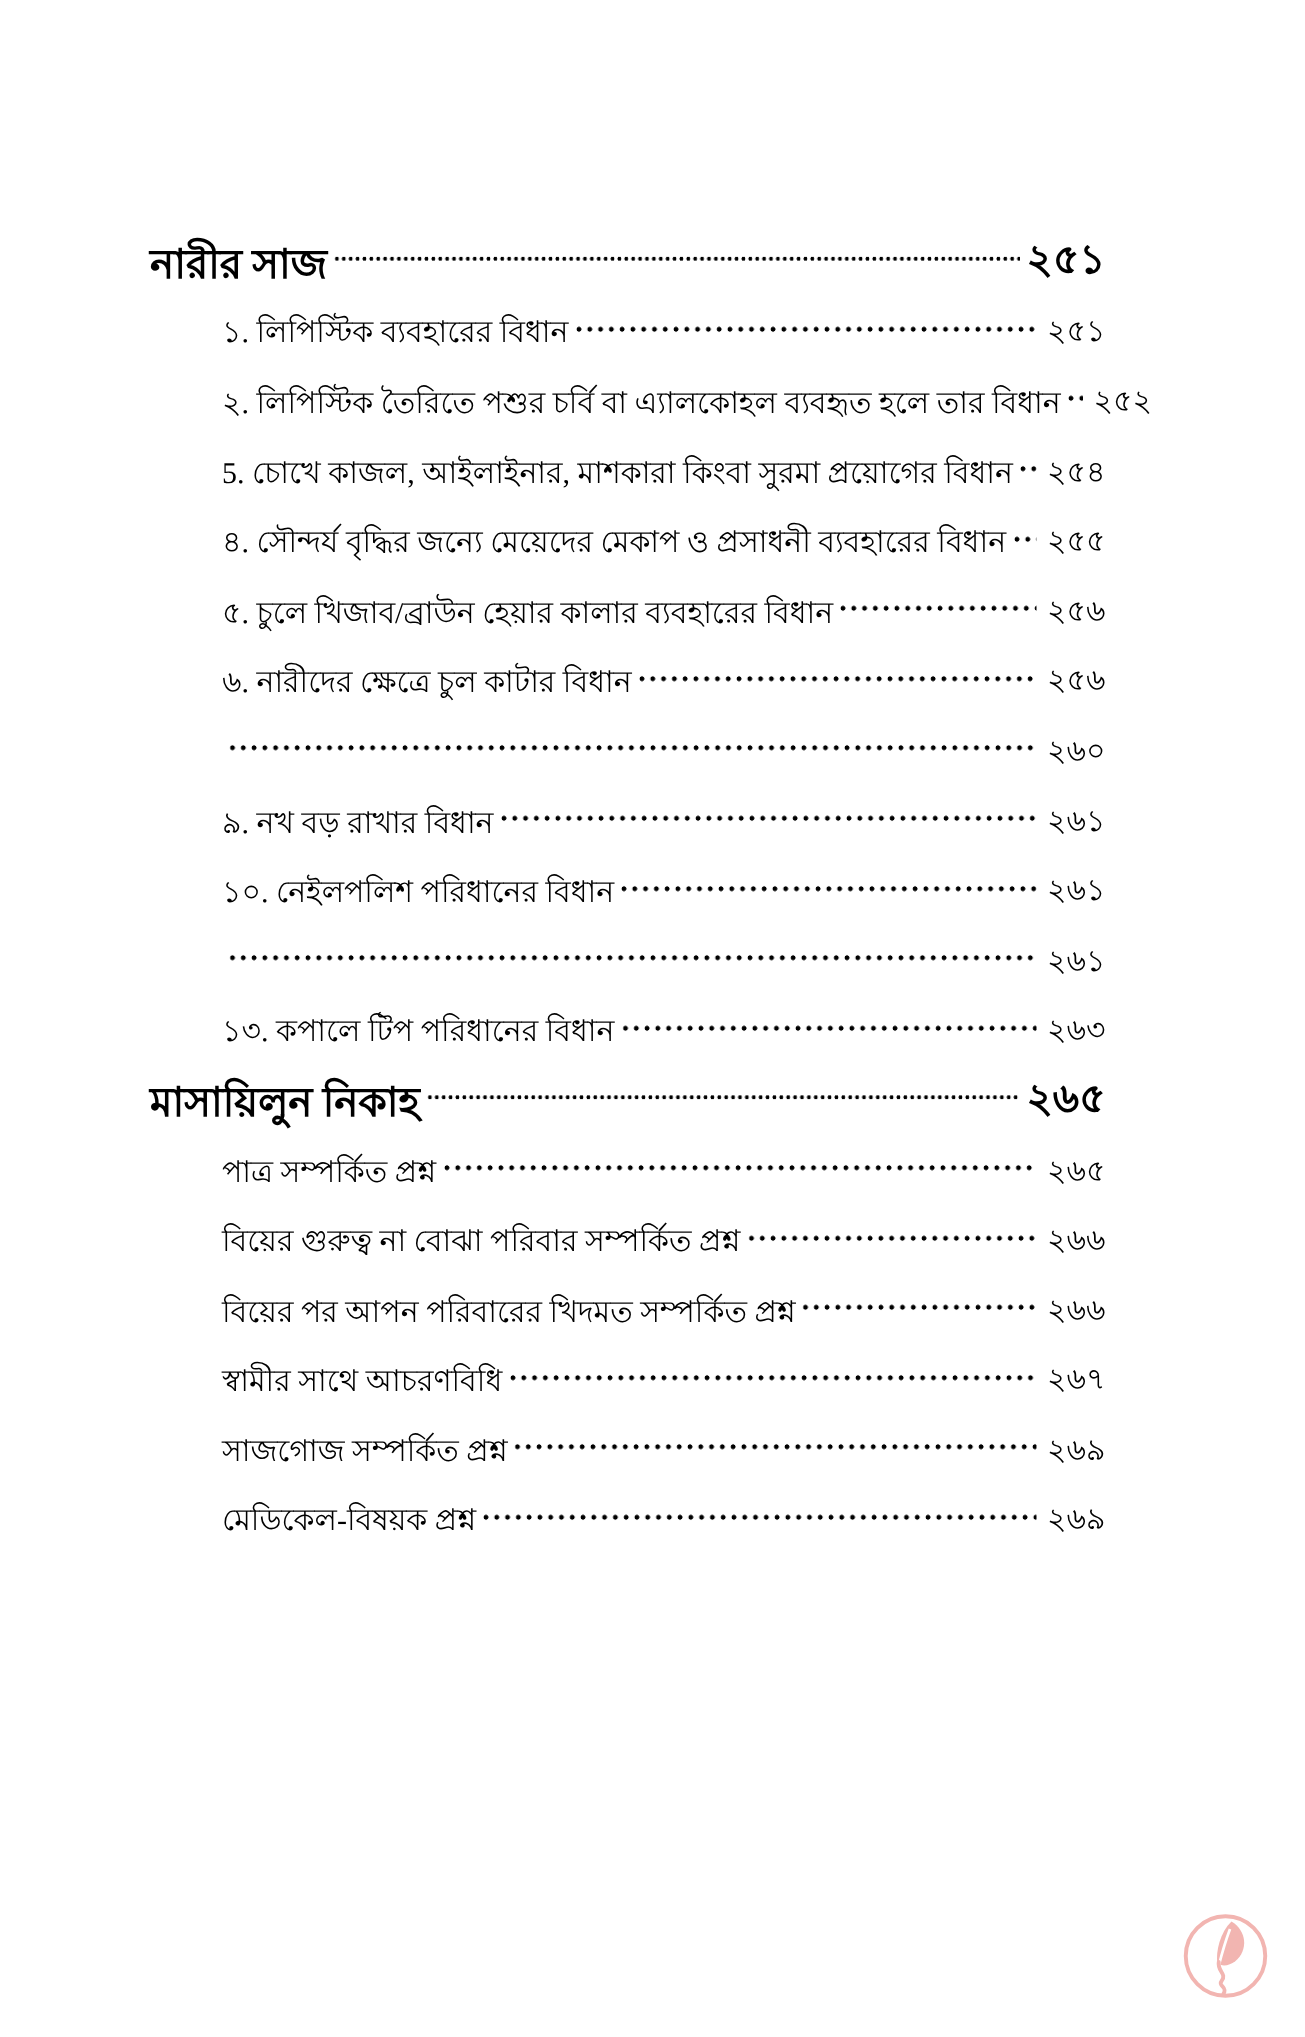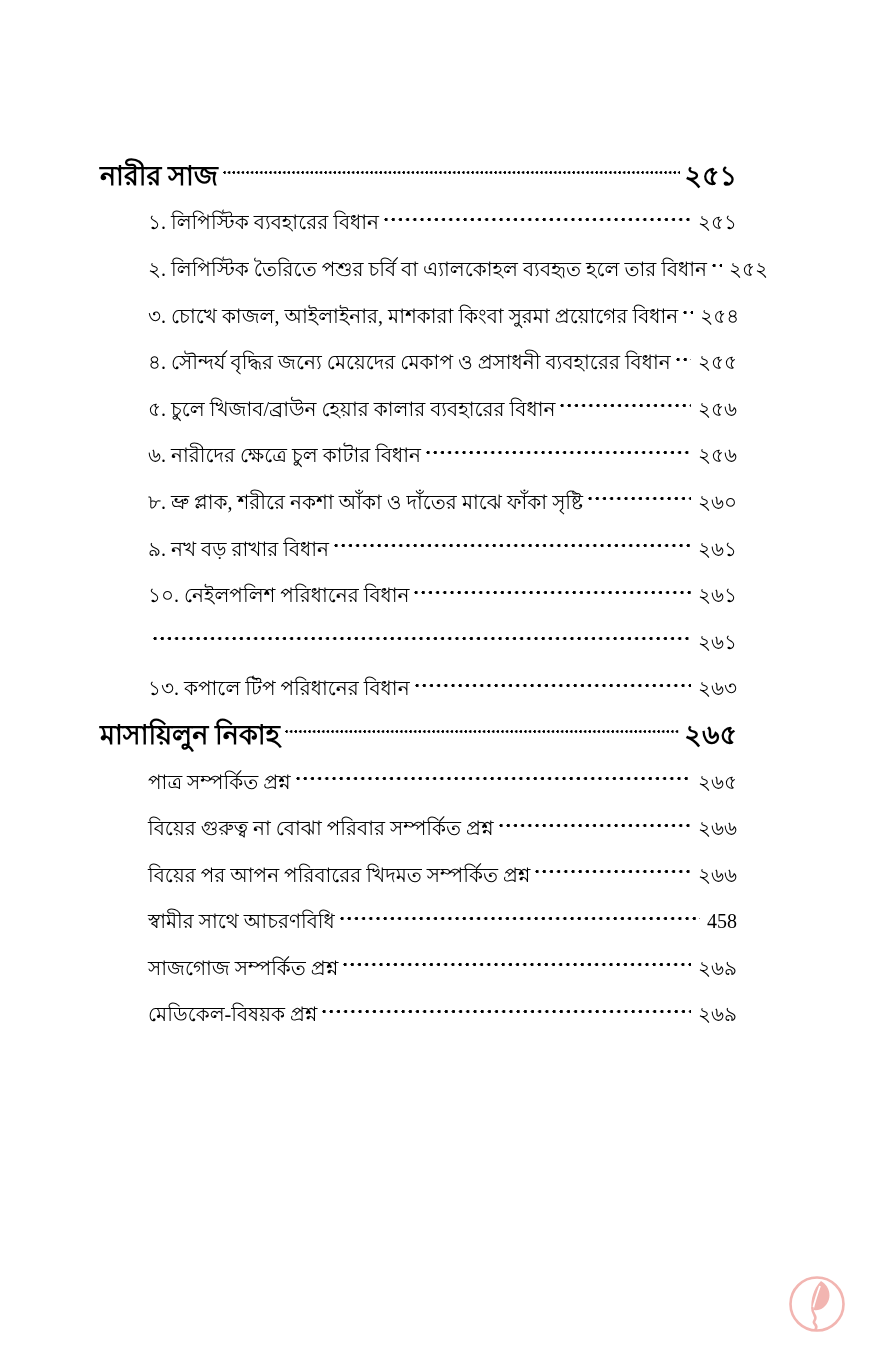--- a/index.html
+++ b/index.html
@@ -53,20 +53,21 @@
   }
   .dots-fine {
     background-image: radial-gradient(circle at 1.6px 2.5px, #000 1.15px, transparent 1.45px);
     background-size: 4.6px 5px;
   }
   .page-num {
     white-space: nowrap;
     line-height: 33px;
     flex: 0 0 auto;
     padding-left: 5px;
+    font-family: Liberation Mono, monospace;
   }
   .header-row .page-num { padding-left: 2px; }
   .corner-logo {
     position: absolute;
     left: 786px;
     top: 1274px;
     width: 62px;
     height: 62px;
   }
 </style>
@@ -86,21 +87,21 @@
     <span class="page-num">২৫১</span>
   </div>
 
   <div class="row item-row">
     <span class="label">২. লিপিস্টিক তৈরিতে পশুর চর্বি বা এ্যালকোহল ব্যবহৃত হলে তার বিধান</span>
     <span class="dots dots-coarse"></span>
     <span class="page-num">২৫২</span>
   </div>
 
   <div class="row item-row">
-    <span class="label">৩. চোখে কাজল, আইলাইনার, মাশকারা কিংবা সুরমা প্রয়োগের বিধান</span>
+    <span class="label">5. চোখে কাজল, আইলাইনার, মাশকারা কিংবা সুরমা প্রয়োগের বিধান</span>
     <span class="dots dots-coarse"></span>
     <span class="page-num">২৫৪</span>
   </div>
 
   <div class="row item-row">
     <span class="label">৪. সৌন্দর্য বৃদ্ধির জন্যে মেয়েদের মেকাপ ও প্রসাধনী ব্যবহারের বিধান</span>
     <span class="dots dots-coarse"></span>
     <span class="page-num">২৫৫</span>
   </div>
 
@@ -111,21 +112,20 @@
   </div>
 
   <div class="row item-row">
     <span class="label">৬. নারীদের ক্ষেত্রে চুল কাটার বিধান</span>
     <span class="dots dots-coarse"></span>
     <span class="page-num">২৫৬</span>
   </div>
 
 
   <div class="row item-row">
-    <span class="label">৮. ভ্রু প্লাক, শরীরে নকশা আঁকা ও দাঁতের মাঝে ফাঁকা সৃষ্টি</span>
     <span class="dots dots-coarse"></span>
     <span class="page-num">২৬০</span>
   </div>
 
   <div class="row item-row">
     <span class="label">৯. নখ বড় রাখার বিধান</span>
     <span class="dots dots-coarse"></span>
     <span class="page-num">২৬১</span>
   </div>
 
@@ -167,21 +167,21 @@
 
   <div class="row item-row">
     <span class="label">বিয়ের পর আপন পরিবারের খিদমত সম্পর্কিত প্রশ্ন</span>
     <span class="dots dots-coarse"></span>
     <span class="page-num">২৬৬</span>
   </div>
 
   <div class="row item-row">
     <span class="label">স্বামীর সাথে আচরণবিধি</span>
     <span class="dots dots-coarse"></span>
-    <span class="page-num">458</span>
+    <span class="page-num">২৬৭</span>
   </div>
 
   <div class="row item-row">
     <span class="label">সাজগোজ সম্পর্কিত প্রশ্ন</span>
     <span class="dots dots-coarse"></span>
     <span class="page-num">২৬৯</span>
   </div>
 
   <div class="row item-row">
     <span class="label">মেডিকেল-বিষয়ক প্রশ্ন</span>

